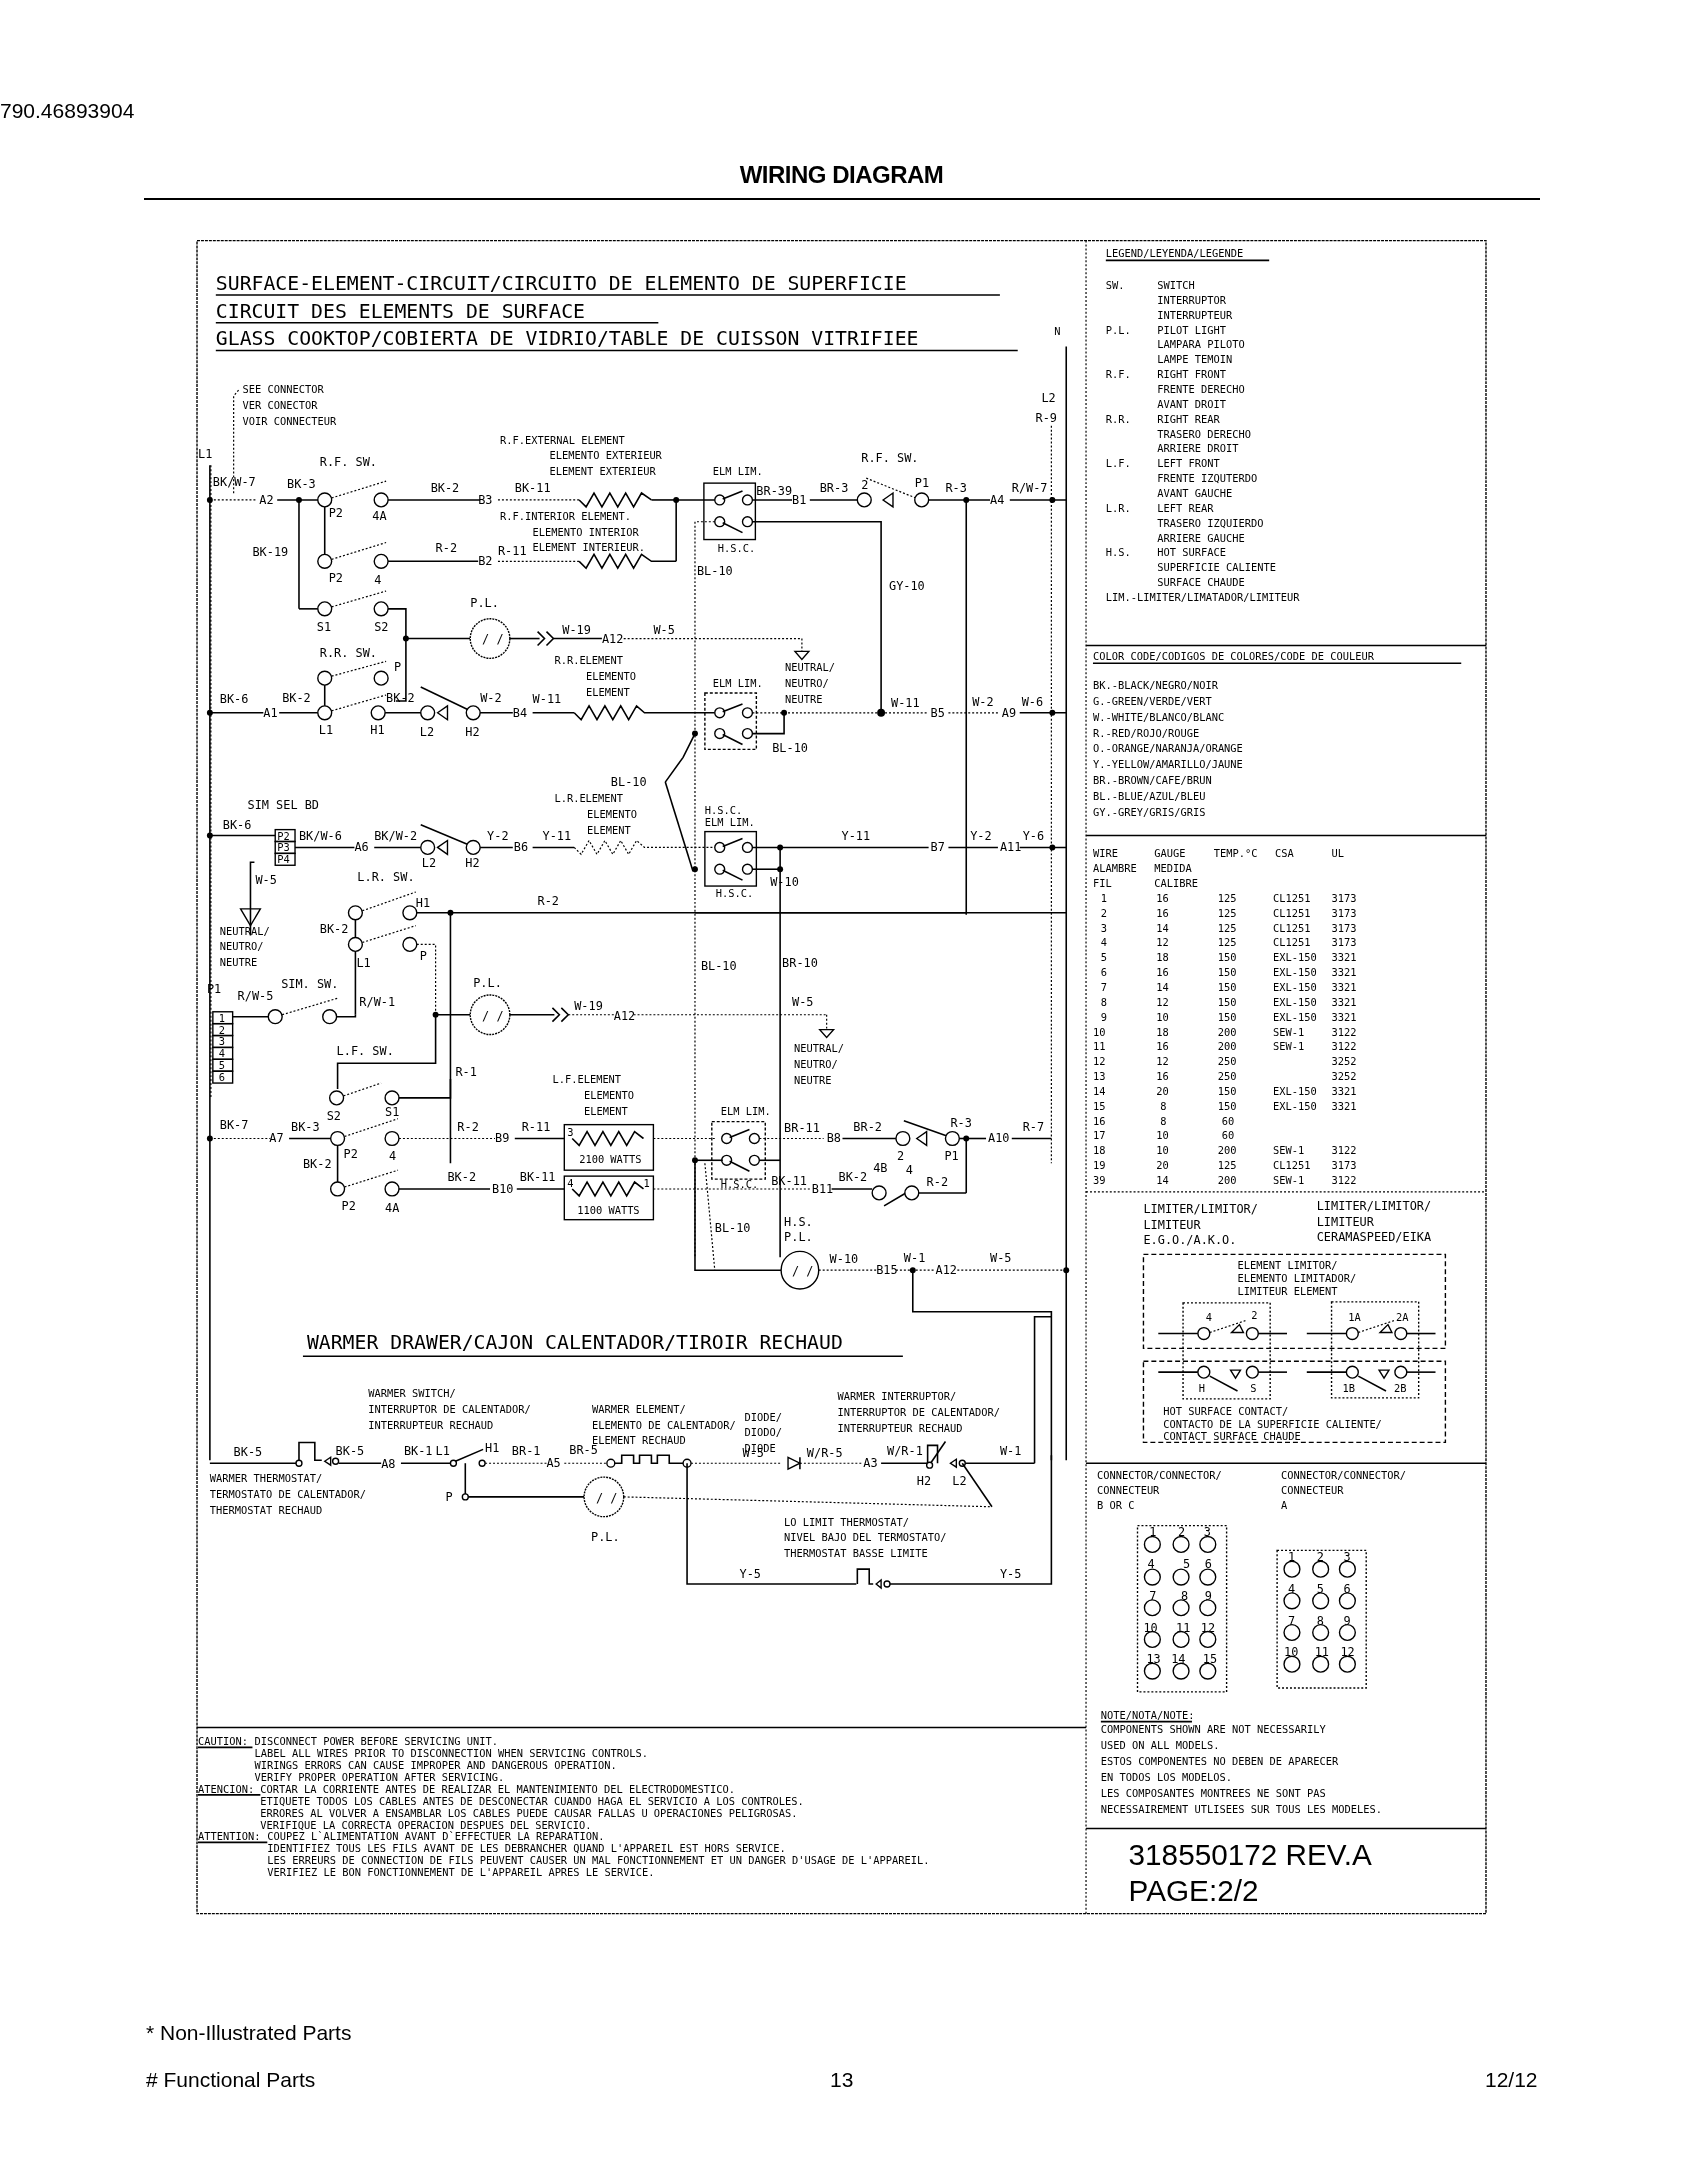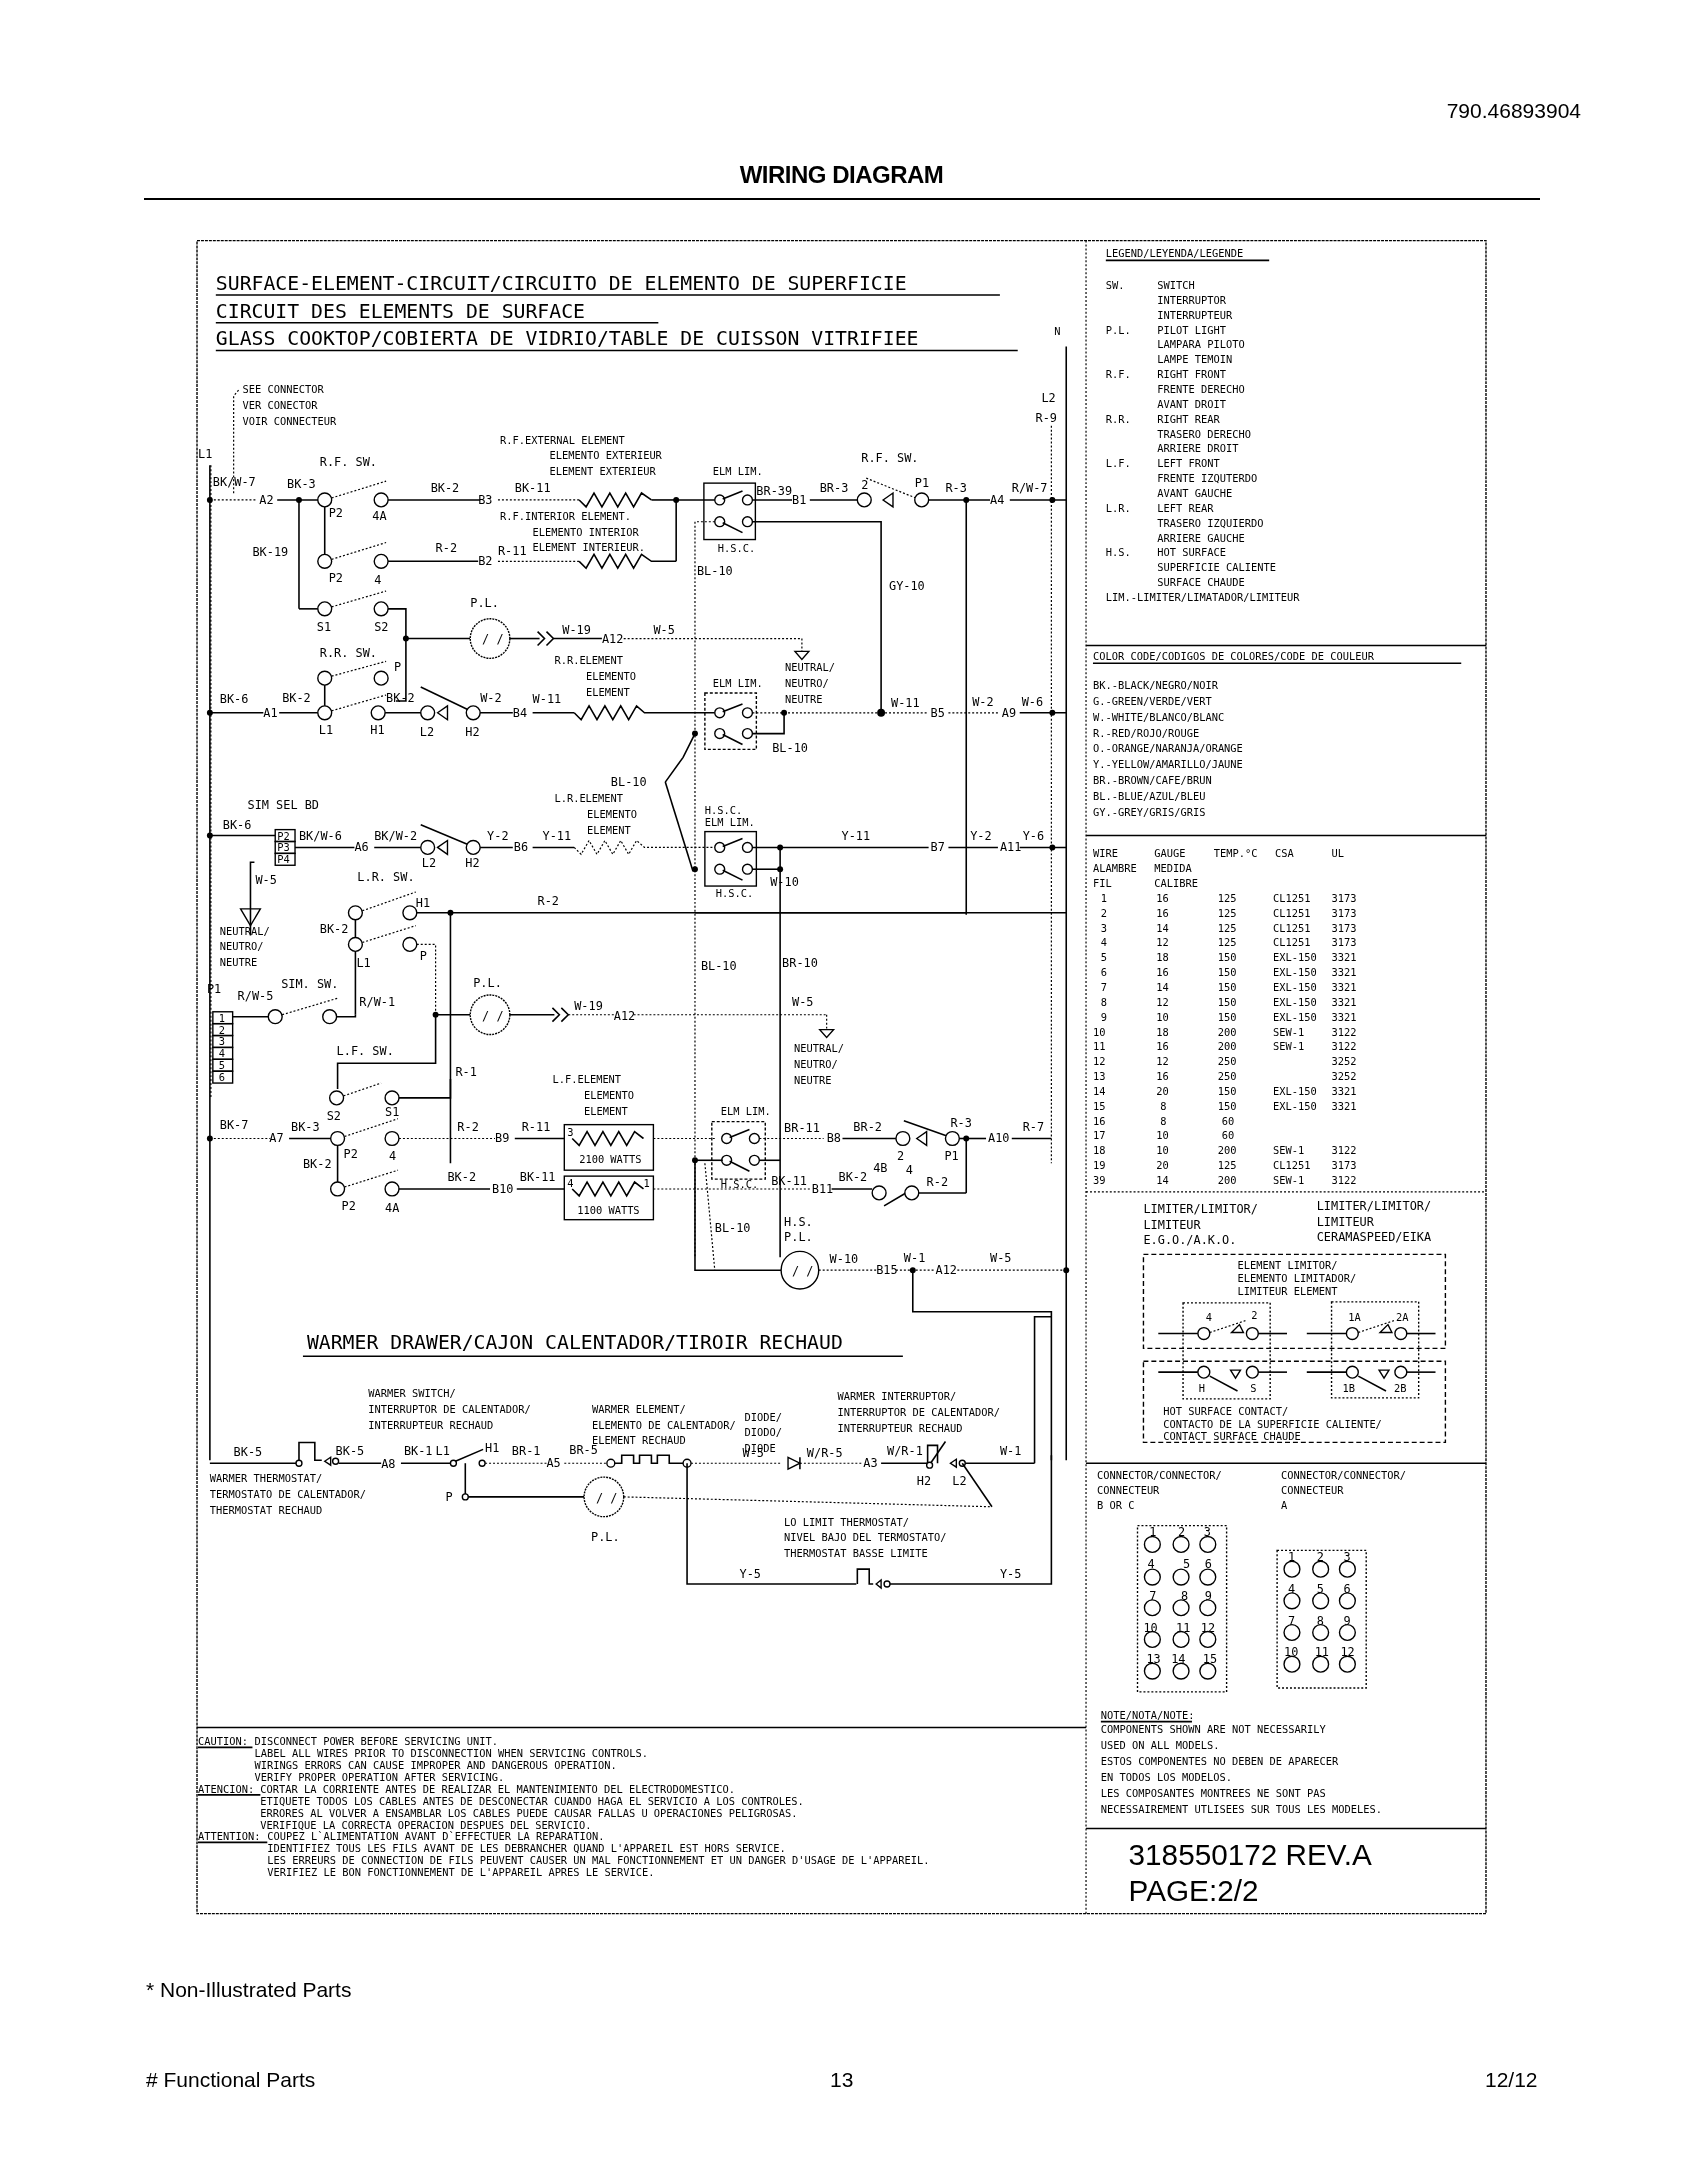--- a/index.html
+++ b/index.html
@@ -1,17 +1,17 @@
 <!DOCTYPE html>
 <html><head>
 <meta charset="utf-8">
 <style>
   html, body { margin:0; padding:0; background:#ffffff; }
   body { width:1683px; height:2178px; position:relative; overflow:hidden; color:#000; }
-  .hdr-model { position:absolute; top:99px; left:0; width:1581px; text-align:right; font-family:"Liberation Sans", sans-serif; font-size:21px; }
+  .hdr-model { position:absolute; top:99px; left:0; width:1581px; text-align:left; font-family:"Liberation Sans", sans-serif; font-size:21px; }
   .hdr-title { position:absolute; top:161px; left:0; width:1683px; text-align:center; font-family:"Liberation Sans", sans-serif; font-size:24px; font-weight:bold; letter-spacing:-0.5px; }
   .hdr-rule { position:absolute; top:198px; left:144px; width:1396px; height:1.5px; background:#000; }
   .footer { position:absolute; font-family:"Liberation Sans", sans-serif; font-size:21px;margin-top:33px; }
   svg { position:absolute; left:0; top:0; }
   svg text { font-family:"DejaVu Sans Mono", monospace; fill:#000; }
   .t9 { font-size:10.5px; }
   .t10 { font-size:12px; }
   .tbig { font-size:20px; }
   .thuge { font-size:30px; font-family:"Liberation Sans", sans-serif; }
   .w { stroke:#000; stroke-width:1.6; fill:none; }
@@ -919,16 +919,16 @@
   </g>
   <line x1="1097" y1="1847" x2="1501" y2="1847" class="w"></line>
 
   <g>
     <text x="1140" y="1884" class="thuge">318550172 REV.A</text>
     <text x="1140" y="1920" class="thuge">PAGE:2/2</text>
   </g>
 </svg>
 
 <div class="footer" style="left:146px; top:2035px;"># Functional Parts</div>
-<div class="footer" style="left:146px; top:1945px;">* Non-Illustrated Parts</div>
+<div class="footer" style="left:146px; top:1988px;">* Non-Illustrated Parts</div>
 <div class="footer" style="left:830px; top:2035px;">13</div>
 <div class="footer" style="left:1485px; top:2035px;">12/12</div>
 
 
 </body></html>

